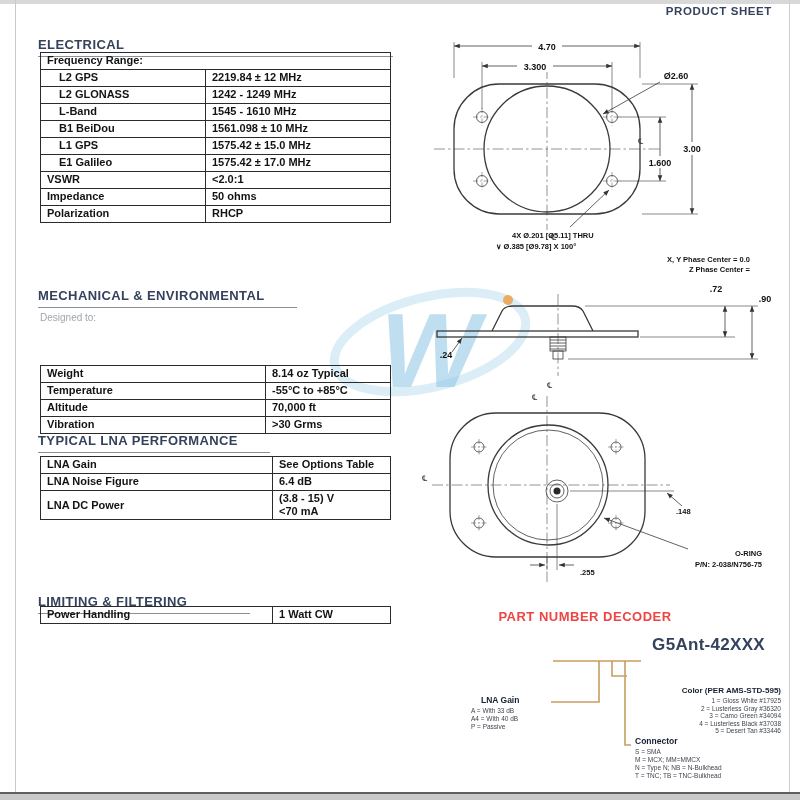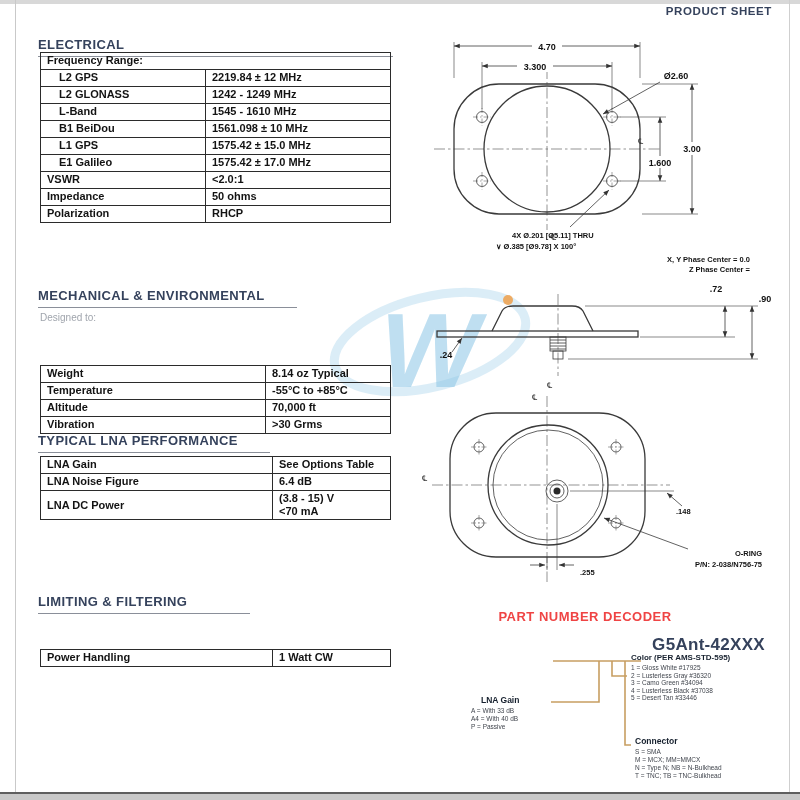--- a/index.html
+++ b/index.html
@@ -154,21 +154,21 @@
       </tr>
     <tr>
         <td>LNA DC Power</td>
         <td class="pre">(3.8 - 15) V
 &lt;70 mA</td>
       </tr>
   </tbody>
 </table>
 
 <div class="sec-title" style="top:594px;width:212px;">LIMITING &amp; FILTERING</div>
-<table class="spec" style="left:40px;top:649px;width:350px;">
+<table class="spec" style="left:40px;top:606px;width:350px;">
   <colgroup>
       <col style="width:232px">
       <col style="width:118px">
     </colgroup>
   <tbody>
     <tr>
         <td>Power Handling</td>
         <td>1 Watt CW</td>
       </tr>
   </tbody>
@@ -335,21 +335,21 @@
     <polyline class="tan" points="212,52 212,136 218,136"></polyline>
   </svg>
   <div class="dec-block" style="left:58px;top:86px;width:78px;">
     <div class="dec-title" style="margin-left:10px;">LNA Gain</div>
     <div class="dec-opts">
       <div>A = With 33 dB</div>
       <div>A4 = With 40 dB</div>
       <div>P = Passive</div>
     </div>
   </div>
-  <div class="dec-block" style="left:218px;top:44px;width:150px;">
+  <div class="dec-block" style="left:218px;top:77px;width:150px;text-align:right;">
     <div class="dec-title" style="font-size:8px;">Color (PER AMS-STD-595)</div>
     <div class="dec-opts" style="line-height:7.5px;">
       <div>1 = Gloss White #17925</div>
       <div>2 = Lusterless Gray #36320</div>
       <div>3 = Camo Green #34094</div>
       <div>4 = Lusterless Black #37038</div>
       <div>5 = Desert Tan #33446</div>
     </div>
   </div>
   <div class="dec-block" style="left:222px;top:127px;width:150px;">

